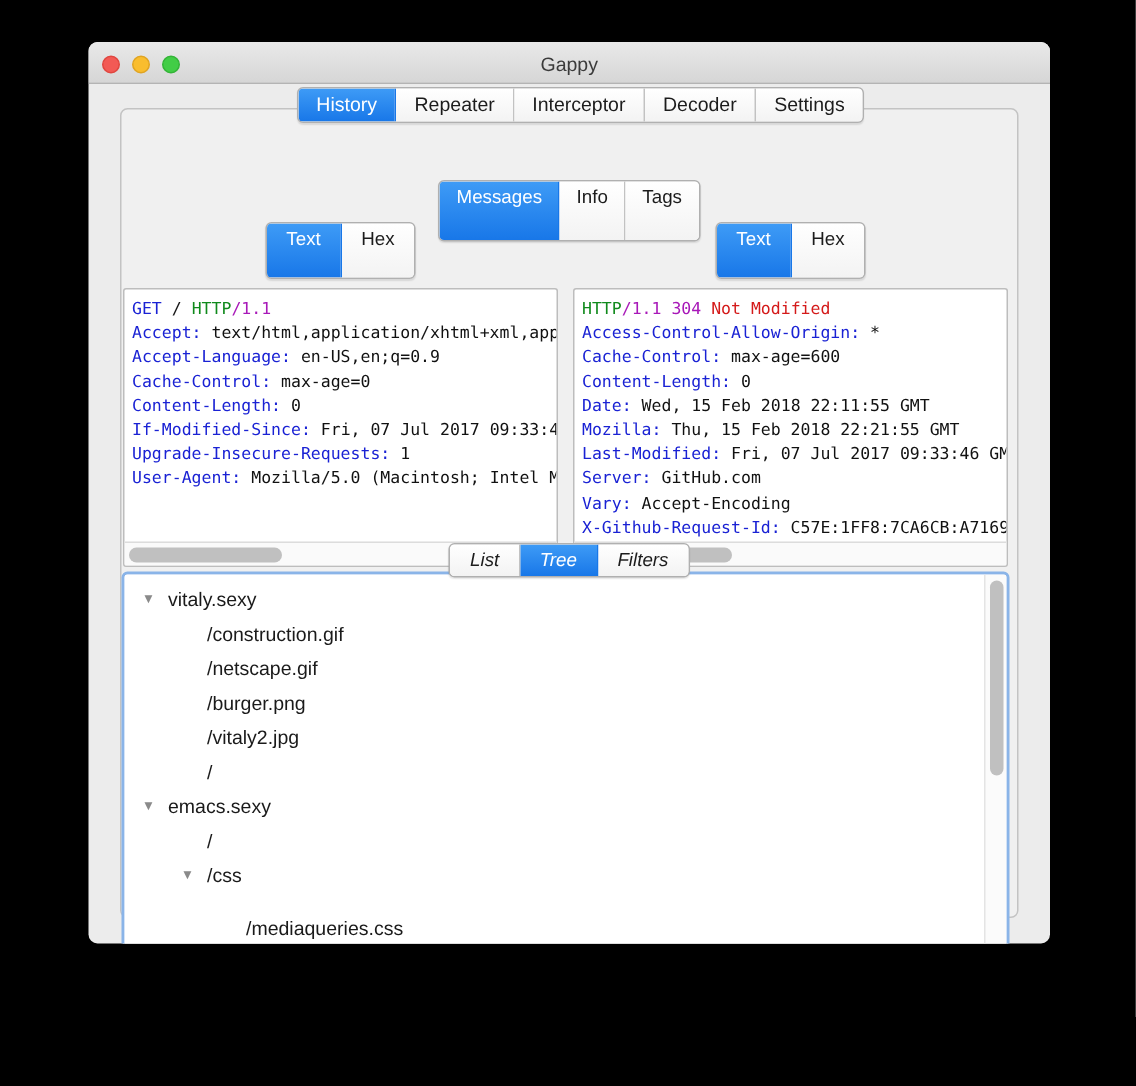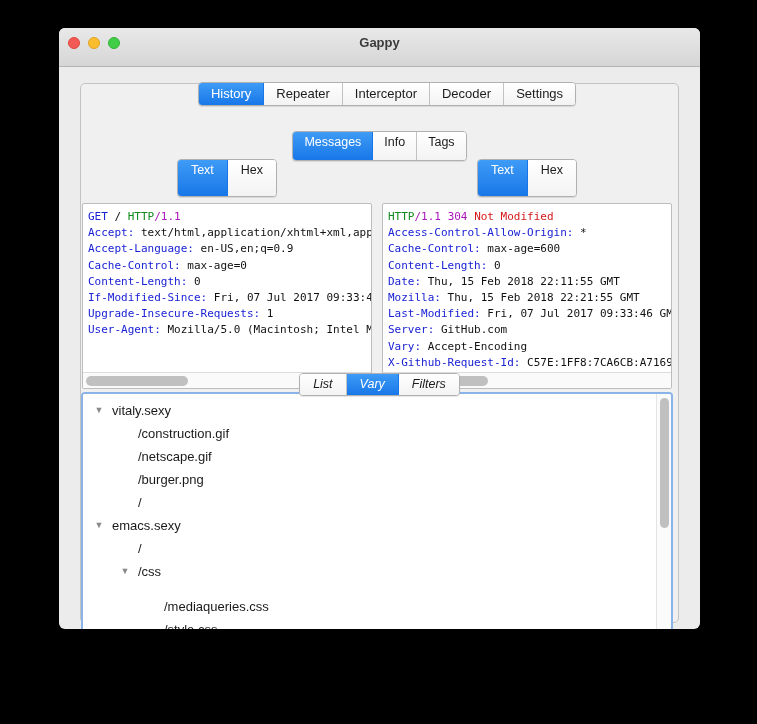--- a/index.html
+++ b/index.html
@@ -18,24 +18,23 @@
     width: 641px; height: 601px;
     background: #ececec;
     border-radius: 6px;
     box-shadow: 0 2px 10px rgba(0,0,0,0.45);
     overflow: hidden;
   }
 
   
   #titlebar {
     position: relative;
-    height: 39px;
+    height: 28px;
     background: linear-gradient(to bottom, #e9e9e9, #d6d6d6);
     border-bottom: 1px solid #b4b4b4;
-    font-weight: bold;
   }
   #traffic-lights {
     position: absolute;
     left: 9px; top: 9px;
     display: flex;
     gap: 8px;
   }
   .light { width: 12px; height: 12px; border-radius: 50%; }
   .light.close { background: #f25a55; border: 0.5px solid #e0463f; }
   .light.min   { background: #f9bd2e; border: 0.5px solid #e0a422; }
@@ -77,36 +76,36 @@
     white-space: nowrap;
     user-select: none;
   }
   .tab:last-child { border-right: none; }
   .tab.active {
     background: linear-gradient(to bottom, #3e9bf6, #1877e8);
     color: #ffffff;
     border-right-color: #1877e8;
   }
 
-  #main-tabbar { position: absolute; left: 0; right: 0; top: 15px; padding-left: 15px; }
+  #main-tabbar { position: absolute; left: 0; right: 0; top: 2px; padding-left: 15px; }
   #main-tabbar .tab { height: 22px; line-height: 22px; font-size: 13px; padding: 0 12px; }
 
   
   #content-box {
     position: absolute;
     left: 21px; top: 16px;
     width: 599px; height: 540px;
     border: 1px solid #c3c3c3;
     border-radius: 5px;
     background: #f0f0f0;
   }
 
   
   #sub-tabbar { position: absolute; left: 0; right: 0; top: 64px; }
-  #sub-tabbar .tab { height: 28px; line-height: 21px; font-size: 12.5px; }
+  #sub-tabbar .tab { height: 39px; line-height: 21px; font-size: 12.5px; }
 
   
   .pane { position: absolute; top: 92px; }
   #req-pane  { left: 23px;  width: 290px; }
   #resp-pane { left: 323px; width: 290px; }
 
   .pane-tabs { display: flex; margin-bottom: 6px; }
   #req-pane  .pane-tabs { justify-content: center; padding-left: 0; }
   #resp-pane .pane-tabs { justify-content: center; }
   .pane-tabs .tabgroup .tab { height: 36px; line-height: 20px; font-size: 12.5px; padding: 0 13px; }
@@ -287,38 +286,38 @@
       </div>
 
       <div class="textbox">
         <div class="textbox-inner">
 
           <div class="httpline"><span class="prt">HTTP</span><span class="ver">/1.1</span><span> </span><span class="stc">304</span><span> </span><span class="stm">Not Modified</span></div>
 
           <div class="httpline"><span class="hk">Access-Control-Allow-Origin:</span><span class="hv"> *</span></div>
           <div class="httpline"><span class="hk">Cache-Control:</span><span class="hv"> max-age=600</span></div>
           <div class="httpline"><span class="hk">Content-Length:</span><span class="hv"> 0</span></div>
-          <div class="httpline"><span class="hk">Date:</span><span class="hv"> Thu, 15 Feb 2018 22:11:55 GMT</span></div>
+          <div class="httpline"><span class="hk">Date:</span><span class="hv"> Wed, 15 Feb 2018 22:11:55 GMT</span></div>
           <div class="httpline"><span class="hk">Mozilla:</span><span class="hv"> Thu, 15 Feb 2018 22:21:55 GMT</span></div>
           <div class="httpline"><span class="hk">Last-Modified:</span><span class="hv"> Fri, 07 Jul 2017 09:33:46 GMT</span></div>
           <div class="httpline"><span class="hk">Server:</span><span class="hv"> GitHub.com</span></div>
           <div class="httpline"><span class="hk">Vary:</span><span class="hv"> Accept-Encoding</span></div>
           <div class="httpline"><span class="hk">X-Github-Request-Id:</span><span class="hv"> C57E:1FF8:7CA6CB:A71695:5A</span></div>
 
         </div>
         <div class="hscroll">
           <div class="thumb"></div>
         </div>
       </div>
     </div>
 
     <div class="tabbar" id="tree-tabbar">
       <div class="tabgroup">
         <div class="tab">List</div>
-        <div class="tab active">Vary</div>
+        <div class="tab active">Tree</div>
         <div class="tab">Filters</div>
       </div>
     </div>
 
     <div id="tree-outer">
       <div id="tree-inner">
           <div class="tree-row" style="padding-left: 10px;">
             <span class="tw-arrow">▼</span>
             <span class="tree-label">vitaly.sexy</span>
           </div>
@@ -329,20 +328,24 @@
           <div class="tree-row" style="padding-left: 36px;">
             <span class="tw-spacer"></span>
             <span class="tree-label">/netscape.gif</span>
           </div>
           <div class="tree-row" style="padding-left: 36px;">
             <span class="tw-spacer"></span>
             <span class="tree-label">/burger.png</span>
           </div>
           <div class="tree-row" style="padding-left: 36px;">
             <span class="tw-spacer"></span>
+            <span class="tree-label">/vitaly2.jpg</span>
+          </div>
+          <div class="tree-row" style="padding-left: 36px;">
+            <span class="tw-spacer"></span>
             <span class="tree-label">/</span>
           </div>
           <div class="tree-row" style="padding-left: 10px;">
             <span class="tw-arrow">▼</span>
             <span class="tree-label">emacs.sexy</span>
           </div>
           <div class="tree-row" style="padding-left: 36px;">
             <span class="tw-spacer"></span>
             <span class="tree-label">/</span>
           </div>

